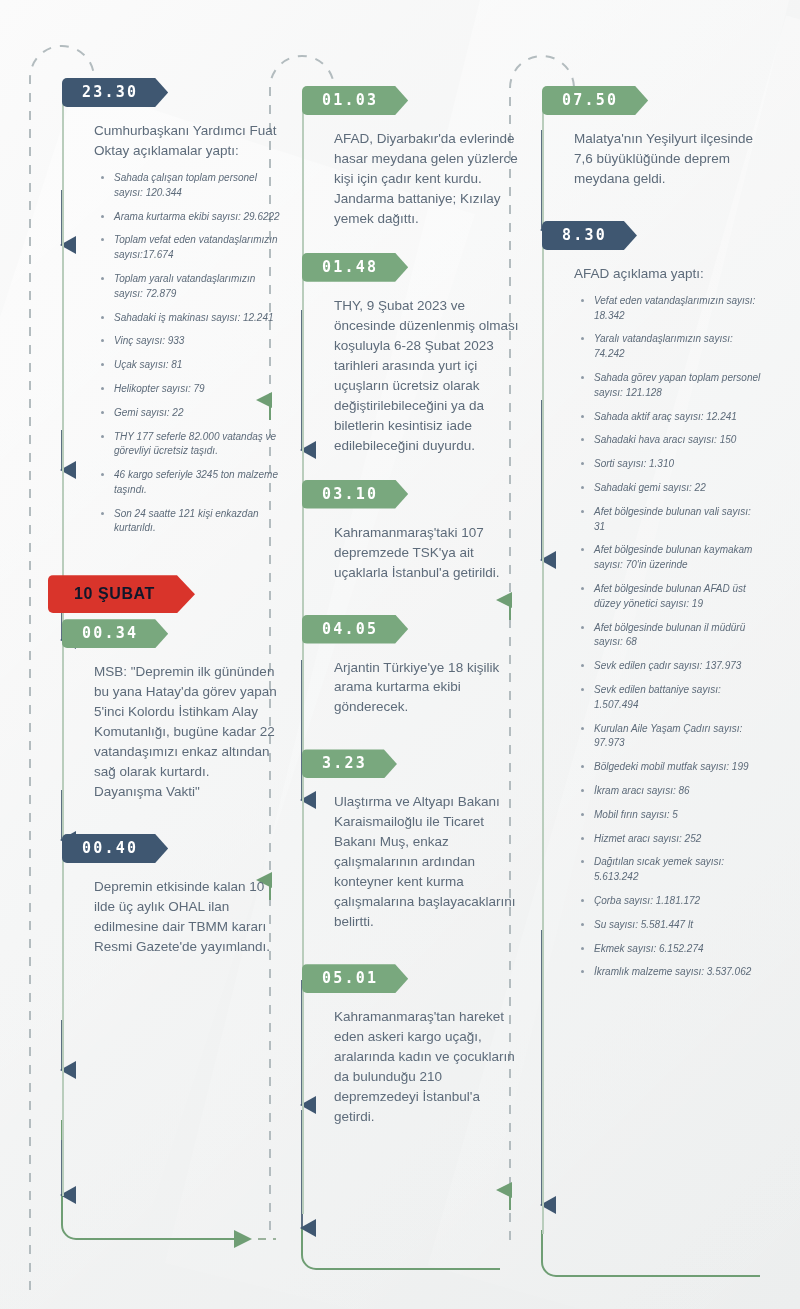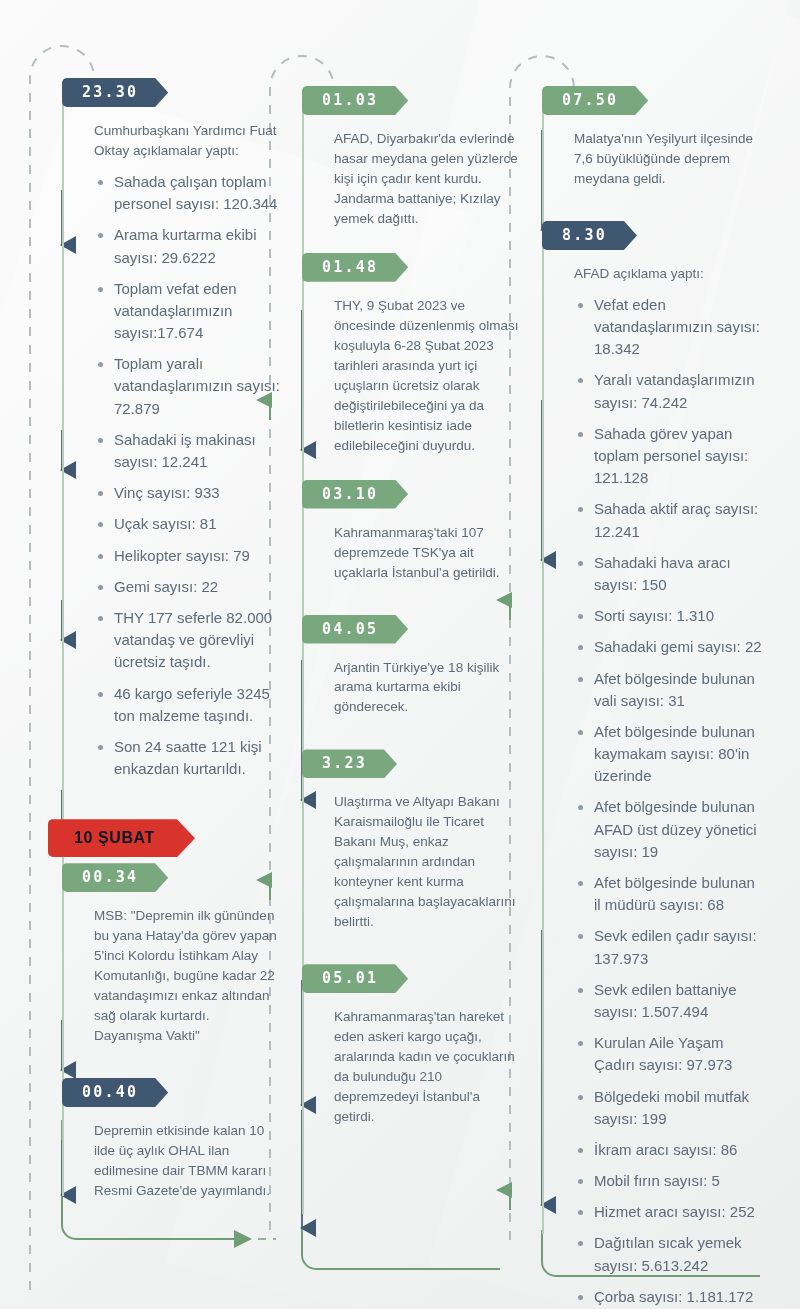--- a/index.html
+++ b/index.html
@@ -107,23 +107,24 @@
     margin: 14px 0 0 18px;
     color: #5d6b7a;
     font-size: 13.5px;
     line-height: 1.48;
     max-width: 185px;
   }
   .entry-list {
     margin: 10px 0 0 24px;
     padding: 0 0 0 14px;
     color: #5d6b7a;
-    font-size: 15px;
+    font-size: 10px;
     line-height: 1.48;
     max-width: 182px;
+    font-style: italic;
   }
   .entry-list li { margin-bottom: 9px; }
   .entry-list li::marker { color: #8e9aa6; }
 
   .gap-lg { height: 26px; }
   .gap-md { height: 18px; }
 </style>
 </head>
 <body>
 
@@ -312,21 +313,21 @@
         <div class="entry-body">AFAD açıklama yaptı:</div>
         <ul class="entry-list">
           <li>Vefat eden vatandaşlarımızın sayısı: 18.342</li>
           <li>Yaralı vatandaşlarımızın sayısı: 74.242</li>
           <li>Sahada görev yapan toplam personel sayısı: 121.128</li>
           <li>Sahada aktif araç sayısı: 12.241</li>
           <li>Sahadaki hava aracı sayısı: 150</li>
           <li>Sorti sayısı: 1.310</li>
           <li>Sahadaki gemi sayısı: 22</li>
           <li>Afet bölgesinde bulunan vali sayısı: 31</li>
-          <li>Afet bölgesinde bulunan kaymakam sayısı: 80'in üzerinde</li>
+          <li>Afet bölgesinde bulunan kaymakam sayısı: 70'in üzerinde</li>
           <li>Afet bölgesinde bulunan AFAD üst düzey yönetici sayısı: 19</li>
           <li>Afet bölgesinde bulunan il müdürü sayısı: 68</li>
           <li>Sevk edilen çadır sayısı: 137.973</li>
           <li>Sevk edilen battaniye sayısı: 1.507.494</li>
           <li>Kurulan Aile Yaşam Çadırı sayısı: 97.973</li>
           <li>Bölgedeki mobil mutfak sayısı: 199</li>
           <li>İkram aracı sayısı: 86</li>
           <li>Mobil fırın sayısı: 5</li>
           <li>Hizmet aracı sayısı: 252</li>
           <li>Dağıtılan sıcak yemek sayısı: 5.613.242</li>

